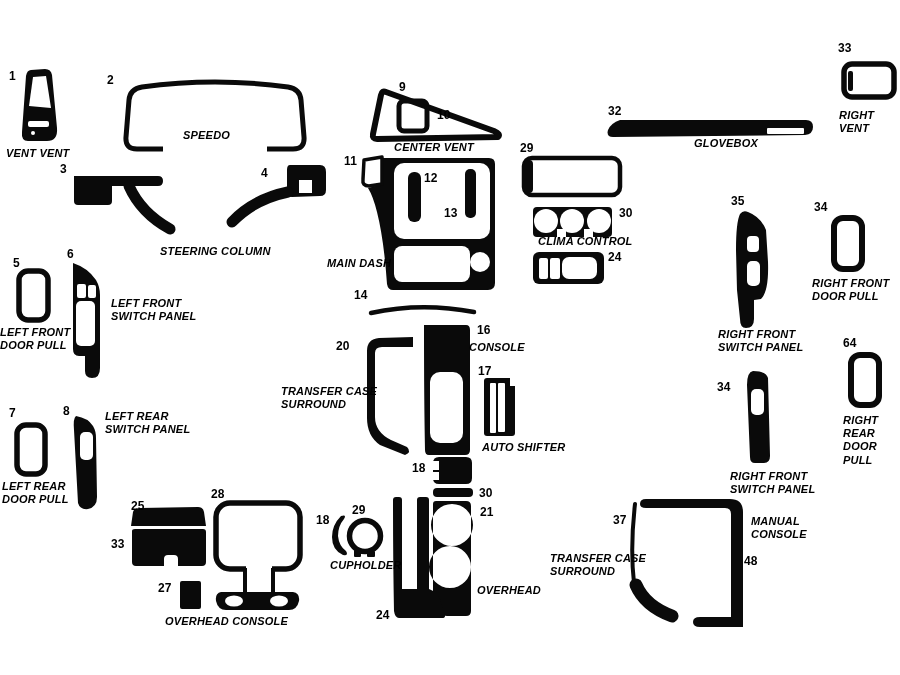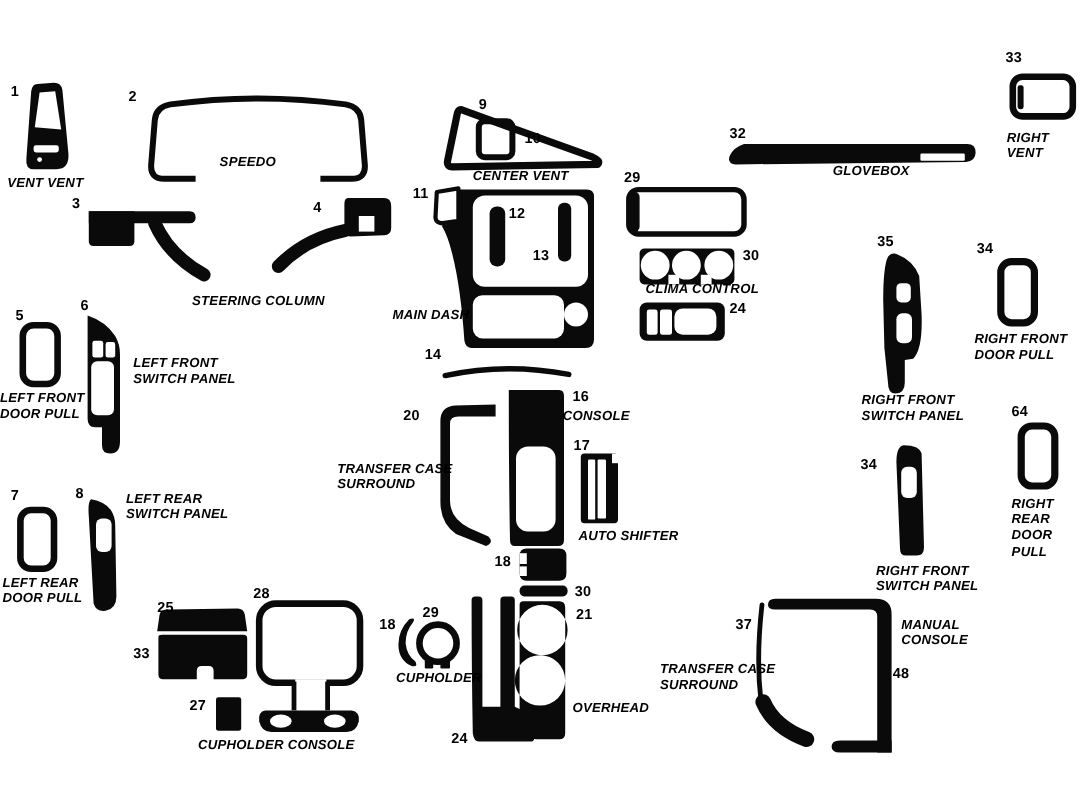--- a/index.html
+++ b/index.html
@@ -255,21 +255,21 @@
   <div class="lbl cap" style="left:105px;top:410px">LEFT REAR
 SWITCH PANEL</div>
   <div class="lbl cap" style="left:394px;top:141px">CENTER VENT</div>
   <div class="lbl cap" style="left:327px;top:257px">MAIN DASH</div>
   <div class="lbl cap" style="left:281px;top:385px">TRANSFER CASE
 SURROUND</div>
   <div class="lbl cap" style="left:469px;top:341px">CONSOLE</div>
   <div class="lbl cap" style="left:482px;top:441px">AUTO SHIFTER</div>
   <div class="lbl cap" style="left:330px;top:559px">CUPHOLDER</div>
   <div class="lbl cap" style="left:477px;top:584px">OVERHEAD</div>
-  <div class="lbl cap" style="left:165px;top:615px">CUPHOLDER CONSOLE</div>
+  <div class="lbl cap" style="left:165px;top:615px">OVERHEAD CONSOLE</div>
   <div class="lbl cap" style="left:538px;top:235px">CLIMA CONTROL</div>
   <div class="lbl cap" style="left:694px;top:137px">GLOVEBOX</div>
   <div class="lbl cap" style="left:839px;top:109px">RIGHT VENT</div>
   <div class="lbl cap" style="left:812px;top:277px">RIGHT FRONT
 DOOR PULL</div>
   <div class="lbl cap" style="left:718px;top:328px">RIGHT FRONT
 SWITCH PANEL</div>
   <div class="lbl cap" style="left:730px;top:470px">RIGHT FRONT
 SWITCH PANEL</div>
   <div class="lbl cap" style="left:843px;top:414px">RIGHT REAR

